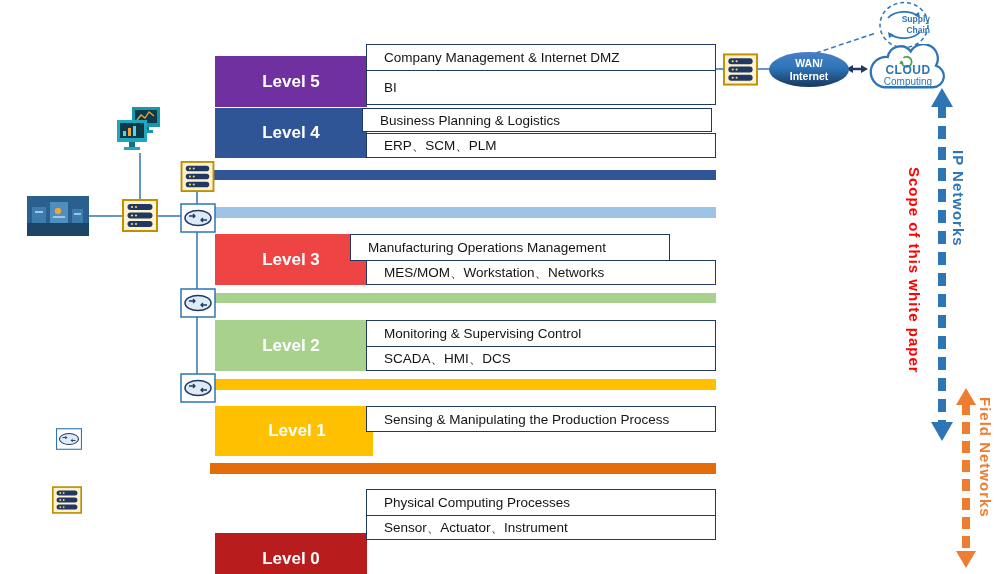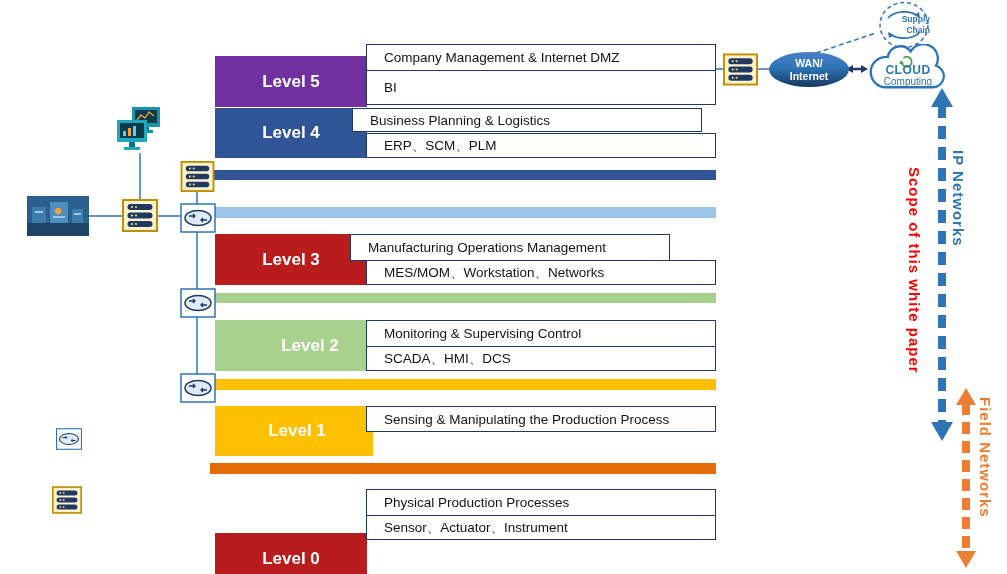--- a/index.html
+++ b/index.html
@@ -80,59 +80,59 @@
   <div class="abs lvl-box" style="left:366px;top:44px;width:350px;height:27px">
       <span>Company Management &amp; Internet  DMZ</span>
     </div>
   <div class="abs lvl-box" style="left:366px;top:70px;width:350px;height:35px">
       <span>BI</span>
     </div>
 
   <div class="abs lvl-label" style="left: 215px; top: 108px; width: 152px; height: 50px; background-color: rgb(47, 85, 151);">
       <span>Level 4</span>
     </div>
-  <div class="abs lvl-box" style="left:352px;top:108px;width:350px;height:24px">
+  <div class="abs lvl-box" style="left:362px;top:108px;width:350px;height:24px">
       <span>Business Planning &amp; Logistics</span>
     </div>
   <div class="abs lvl-box" style="left:366px;top:133px;width:350px;height:25px">
       <span>ERP、SCM、PLM</span>
     </div>
 
-  <div class="abs lvl-label" style="left: 215px; top: 234px; width: 152px; height: 51px; background-color: #b91c1c;">
+  <div class="abs lvl-label" style="left: 215px; top: 234px; width: 152px; height: 51px; background-color: #ef4444;">
       <span>Level 3</span>
     </div>
   <div class="abs lvl-box" style="left:350px;top:234px;width:320px;height:27px">
       <span>Manufacturing Operations Management</span>
     </div>
   <div class="abs lvl-box" style="left:366px;top:260px;width:350px;height:25px">
       <span>MES/MOM、Workstation、Networks</span>
     </div>
 
-  <div class="abs lvl-label" style="left: 215px; top: 320px; width: 152px; height: 51px; background-color: rgb(169, 209, 142); padding-left: 19px;">
+  <div class="abs lvl-label" style="left: 215px; top: 320px; width: 152px; height: 51px; background-color: rgb(169, 209, 142);">
       <span>Level 2</span>
     </div>
   <div class="abs lvl-box" style="left:366px;top:320px;width:350px;height:27px">
       <span>Monitoring &amp; Supervising Control</span>
     </div>
   <div class="abs lvl-box" style="left:366px;top:346px;width:350px;height:25px">
       <span>SCADA、HMI、DCS</span>
     </div>
 
   <div class="abs lvl-label" style="left: 215px; top: 406px; width: 152px; height: 50px; background-color: rgb(255, 192, 0); padding-left: 6px;">
       <span>Level 1</span>
     </div>
   <div class="abs lvl-box" style="left:366px;top:406px;width:350px;height:26px">
       <span>Sensing &amp; Manipulating the Production Process</span>
     </div>
 
   <div class="abs lvl-label" style="left: 215px; top: 489px; width: 152px; height: 51px; background-color: #b91c1c; margin-top: 44px;">
       <span>Level 0</span>
     </div>
   <div class="abs lvl-box" style="left:366px;top:489px;width:350px;height:27px">
-      <span>Physical Production Processes</span>
+      <span>Physical Computing Processes</span>
     </div>
   <div class="abs lvl-box" style="left:366px;top:515px;width:350px;height:25px">
       <span>Sensor、Actuator、Instrument</span>
     </div>
 
   <svg class="abs" style="left:116px;top:106px;width:46px;height:50px" viewBox="0 0 46 50">
     <rect x="16" y="1" width="28" height="20" fill="#1796AC"></rect>
     <rect x="19" y="4" width="22" height="13" fill="#0B3B49"></rect>
     <polyline points="21,14 25,9 29,12 33,6 38,10" stroke="#F2A33C" stroke-width="1.3" fill="none"></polyline>
     <rect x="27" y="21" width="6" height="3" fill="#117084"></rect>

